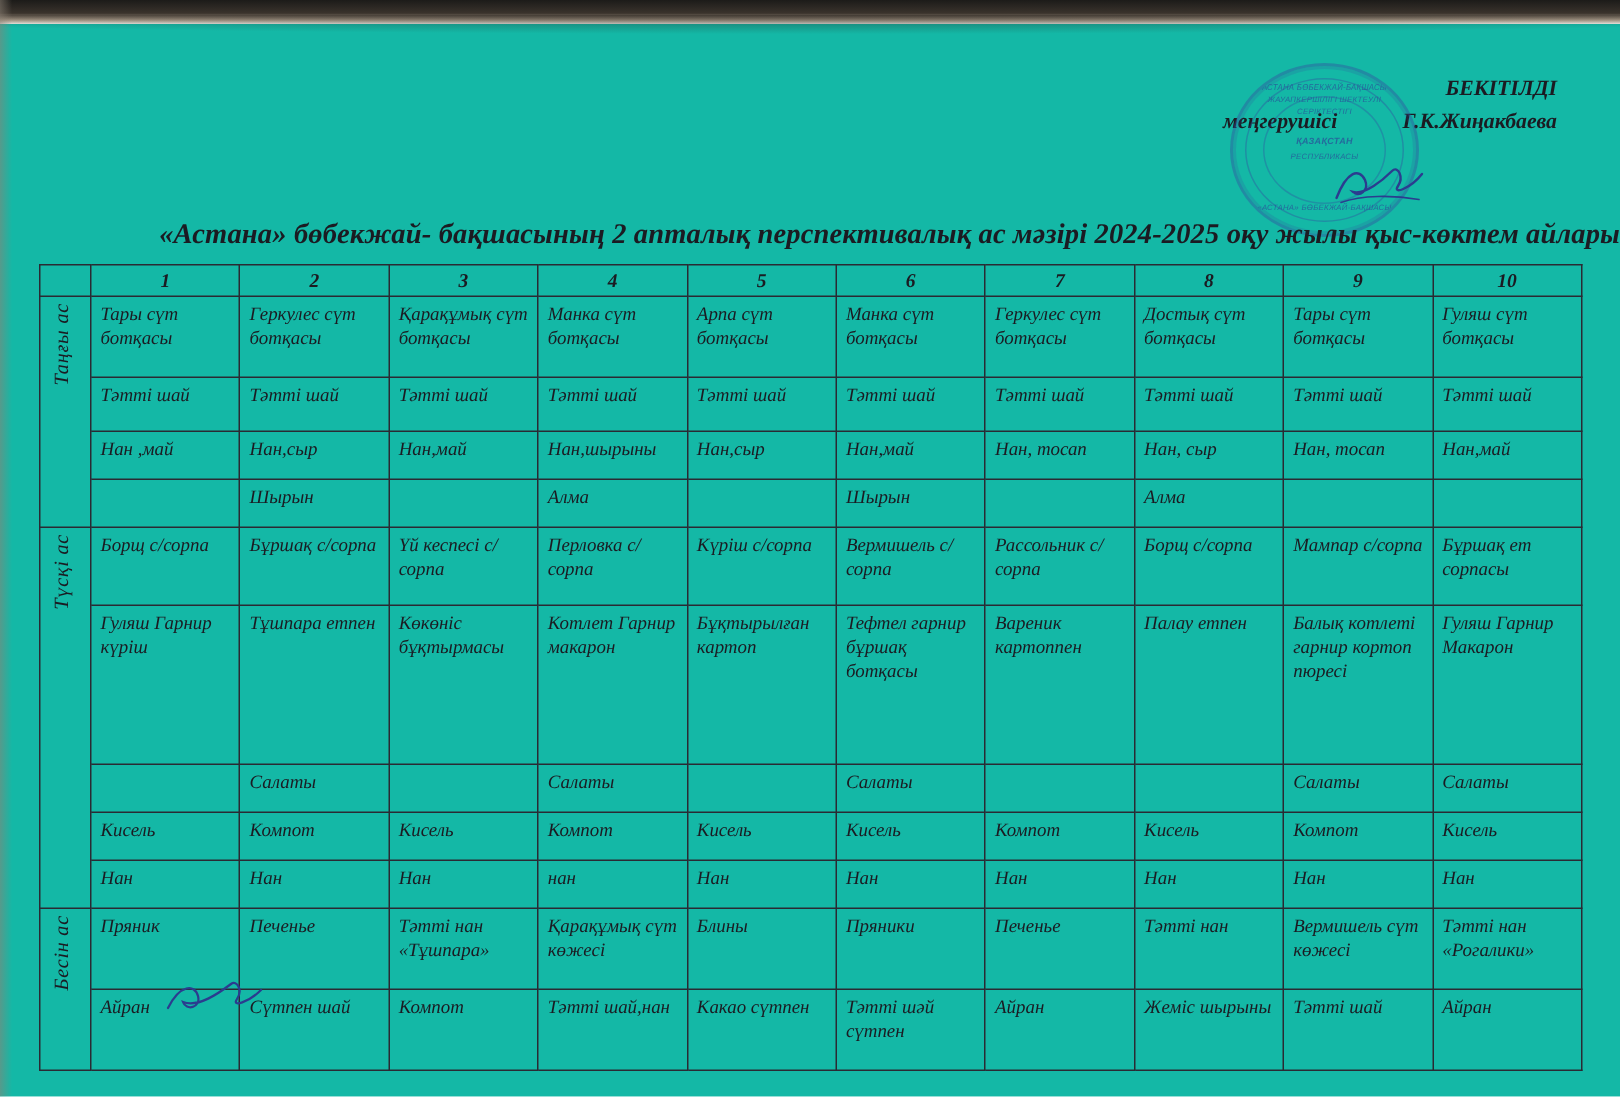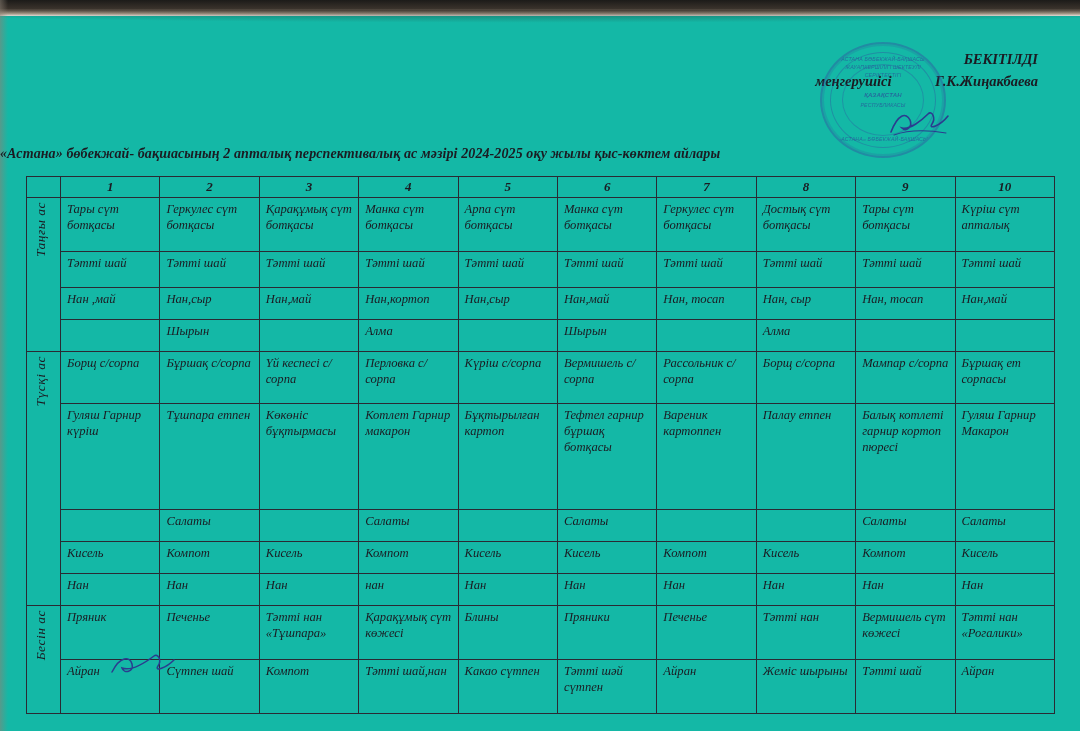--- a/index.html
+++ b/index.html
@@ -118,22 +118,22 @@
     width: 64px;
     height: 30px;
     pointer-events: none;
   }
 
   .doc-title {
     position: absolute;
     top: 146px;
     left: 0;
     width: 1080px;
-    text-align: left;
-    font-size: 14px;
+    text-align: right;
+    font-size: 19px;
     font-weight: 700;
     letter-spacing: .1px;
   }
 
   
   table.menu {
     position: absolute;
     top: 176px;
     left: 26px;
     width: 1028px;
@@ -267,39 +267,39 @@
         </td>
         <td>Тары сүт ботқасы</td>
         <td>Геркулес сүт ботқасы</td>
         <td>Қарақұмық сүт ботқасы</td>
         <td>Манка сүт ботқасы</td>
         <td>Арпа сүт ботқасы</td>
         <td>Манка  сүт ботқасы</td>
         <td>Геркулес сүт ботқасы</td>
         <td>Достық сүт ботқасы</td>
         <td>Тары  сүт ботқасы</td>
-        <td>Күріш сүт апталық</td>
+        <td>Гуляш сүт ботқасы</td>
       </tr>
       <tr class="r-mid">
         <td>Тәтті шай</td>
         <td>Тәтті шай</td>
         <td>Тәтті шай</td>
         <td>Тәтті шай</td>
         <td>Тәтті шай</td>
         <td>Тәтті шай</td>
         <td>Тәтті шай</td>
         <td>Тәтті шай</td>
         <td>Тәтті шай</td>
         <td>Тәтті шай</td>
       </tr>
       <tr class="r-small">
         <td>Нан ,май</td>
         <td>Нан,сыр</td>
         <td>Нан,май</td>
-        <td>Нан,кортоп</td>
+        <td>Нан,шырыны</td>
         <td>Нан,сыр</td>
         <td>Нан,май</td>
         <td>Нан, тосап</td>
         <td>Нан, сыр</td>
         <td>Нан, тосап</td>
         <td>Нан,май</td>
       </tr>
       <tr class="r-small">
         <td></td>
         <td>Шырын</td>

